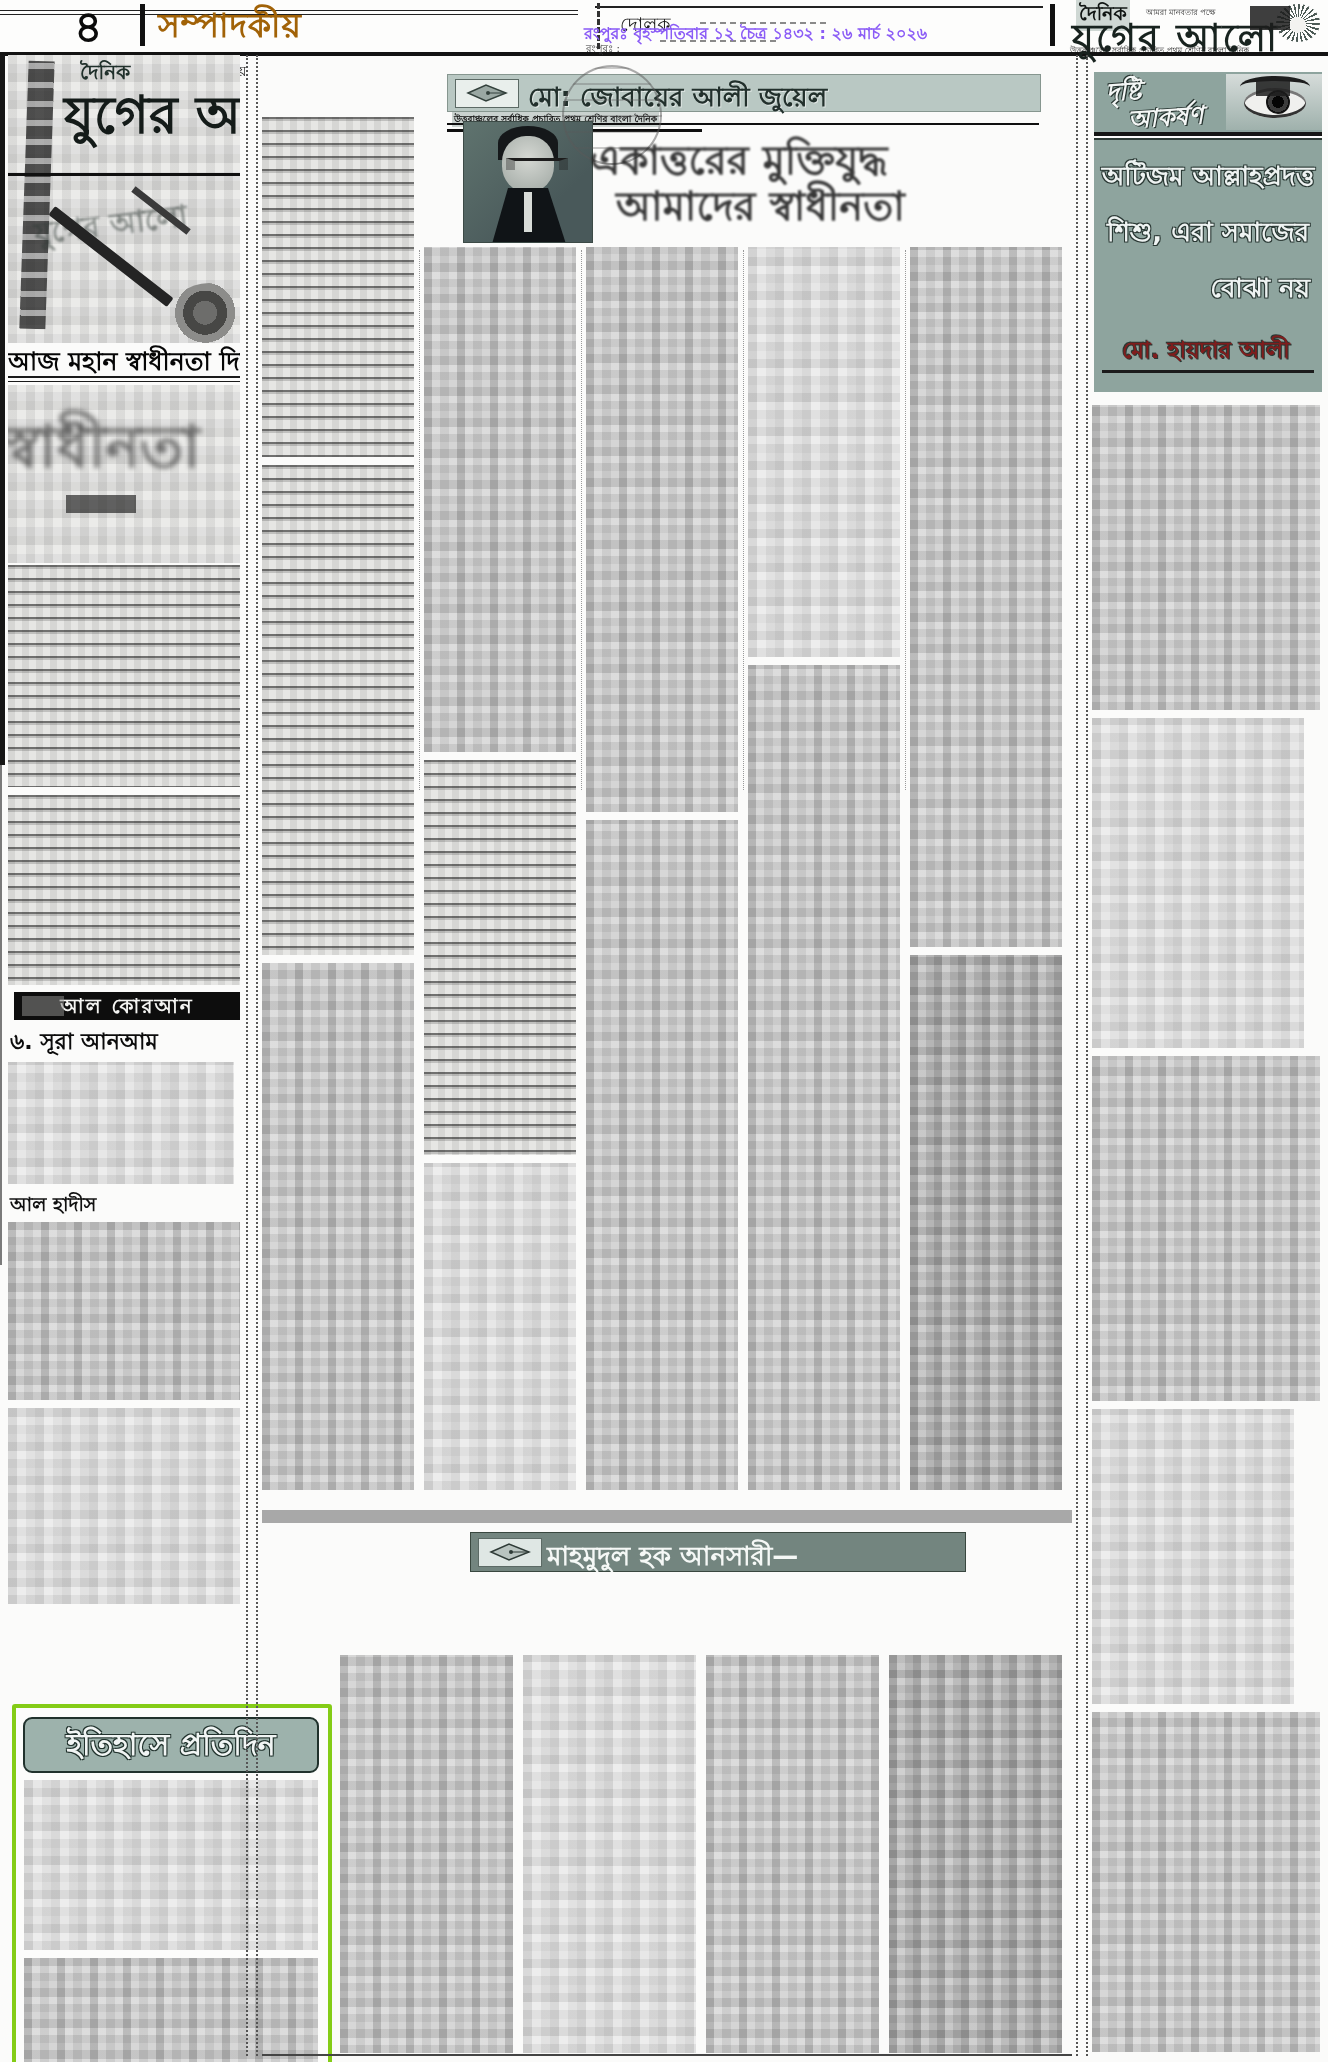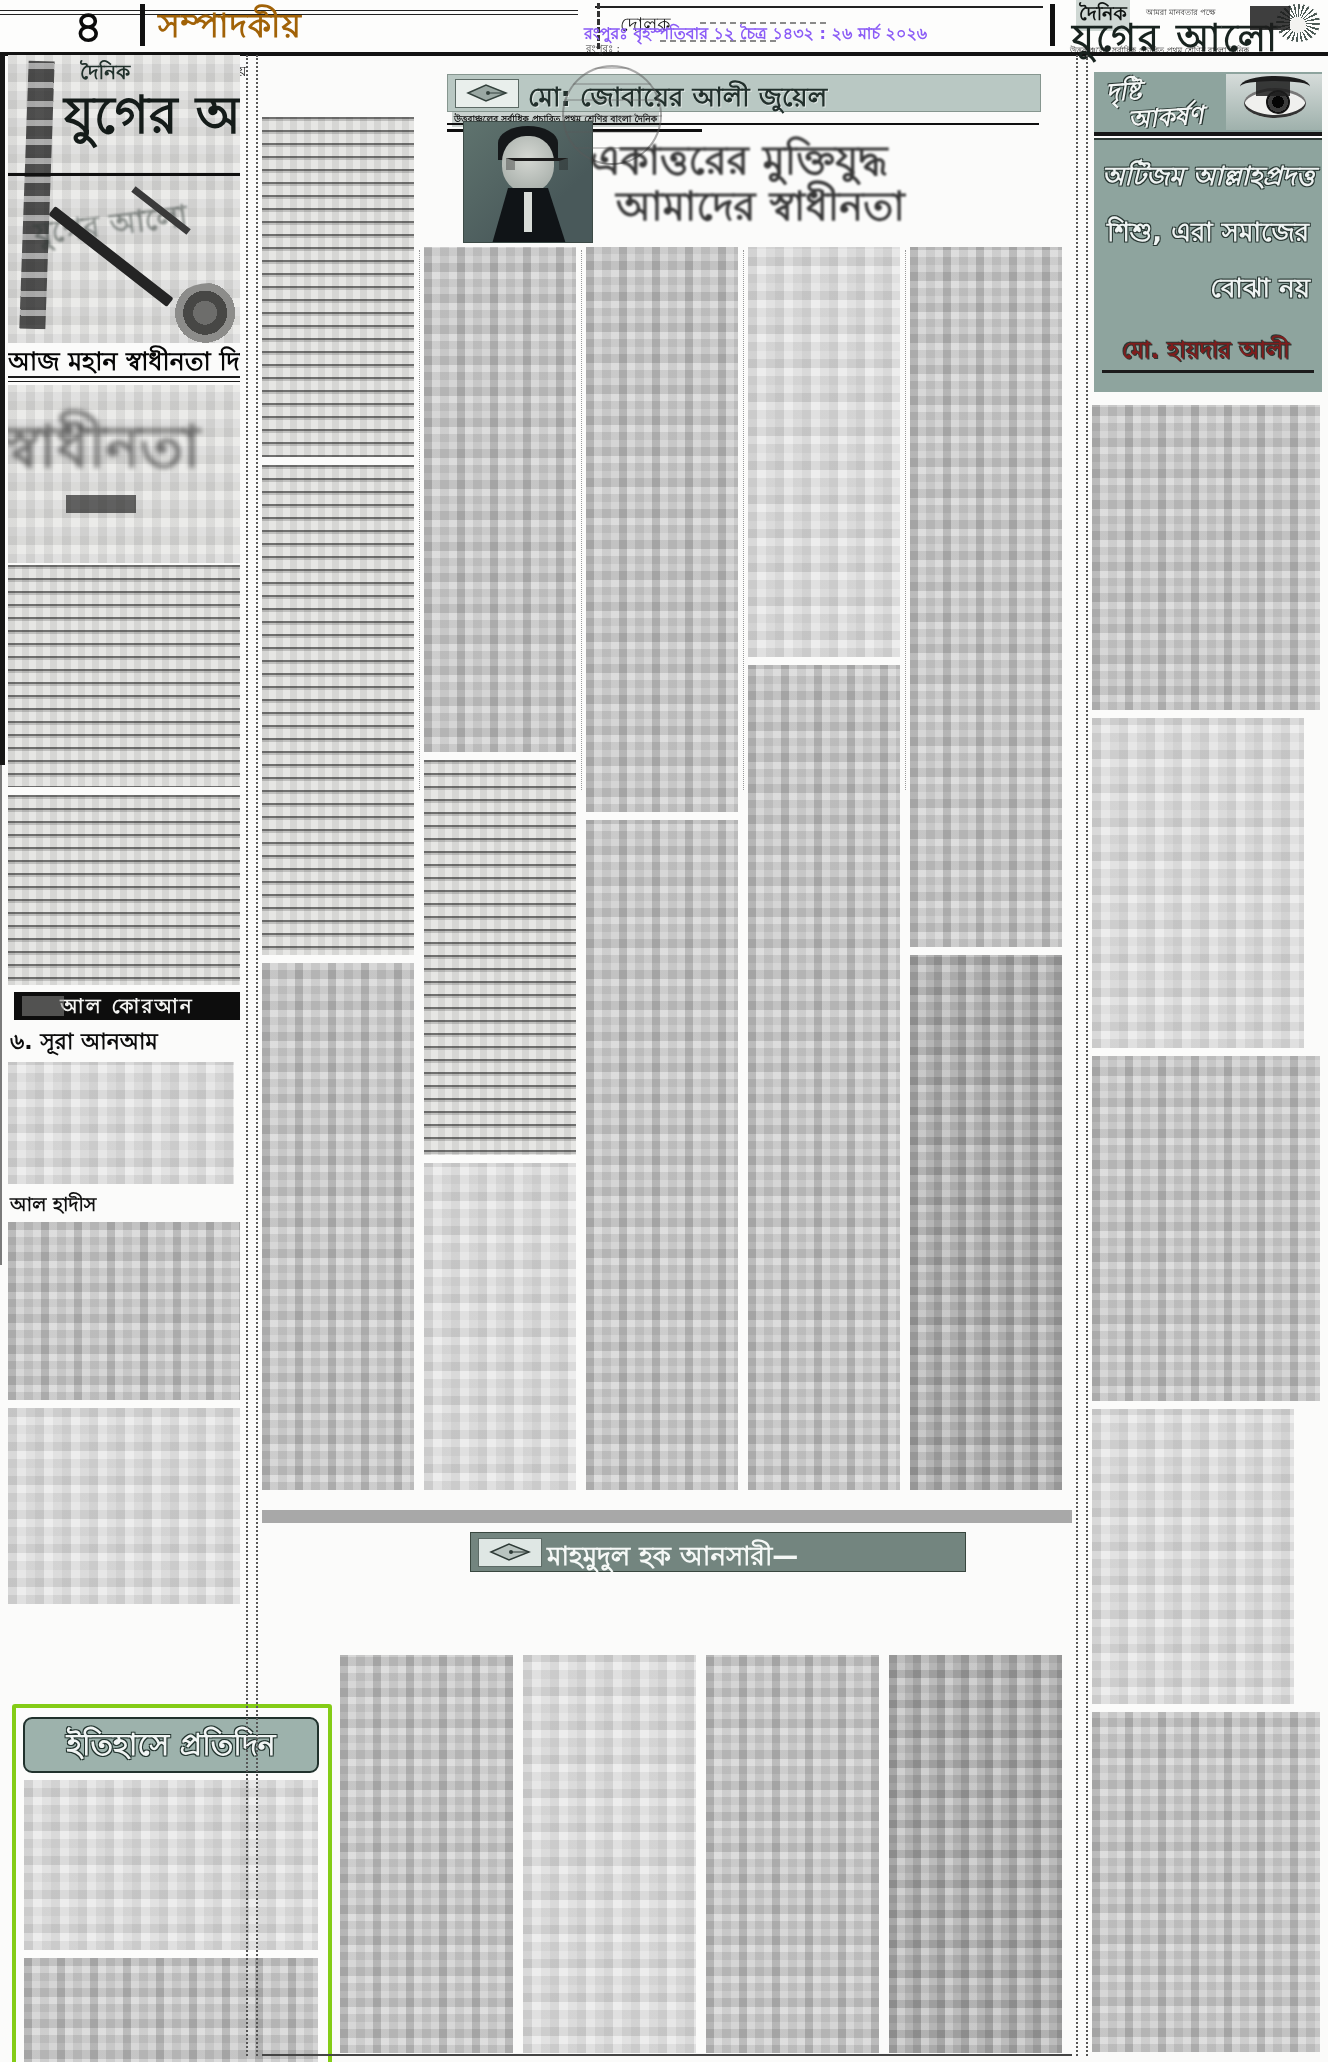--- a/index.html
+++ b/index.html
@@ -286,21 +286,21 @@
       <span class="sb-t2">আকর্ষণ</span>
       <div class="eye">
         <div class="brow"></div>
         <div class="ball"></div>
         <div class="iris"></div>
         <div class="censor-sq" style="left:30px;top:6px;width:34px;height:16px;"></div>
       </div>
     </div>
 
     <div class="sb-box">
-      <span class="sb-h" style="top:16px;font-style:italic;">অটিজম আল্লাহপ্রদত্ত</span>
+      <span class="sb-h" style="top:16px;">অটিজম আল্লাহপ্রদত্ত</span>
       <span class="sb-h" style="top:72px;">শিশু, এরা সমাজের</span>
       <span class="sb-h" style="top:128px;text-align:right;padding-right:12px;box-sizing:border-box;">বোঝা নয়</span>
       <span class="sb-author">মো. হায়দার আলী</span>
       <div class="sb-underline"></div>
     </div>
 
     <div class="pix" style="left:4px;top:350px;width:228px;height:305px;"></div>
     <div class="pix-light" style="left:4px;top:663px;width:212px;height:330px;"></div>
     <div class="pix" style="left:4px;top:1001px;width:228px;height:345px;"></div>
     <div class="pix-light" style="left:4px;top:1354px;width:202px;height:295px;"></div>

